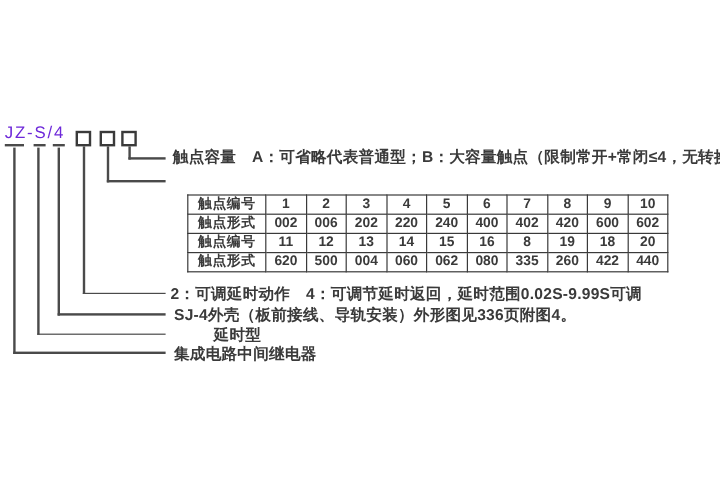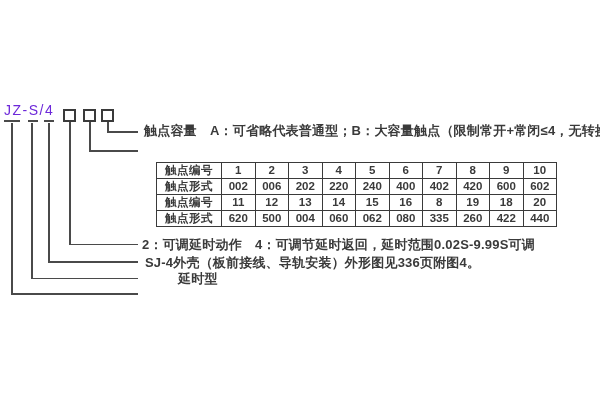--- a/index.html
+++ b/index.html
@@ -116,20 +116,21 @@
   <div class="hline h2"></div>
   <div class="hline h3"></div>
   <div class="hline h4"></div>
   <div class="hline h5"></div>
   <div class="hline h6"></div>
 
   <div class="anno a-capacity">触点容量　A：可省略代表普通型；B：大容量触点（限制常开+常闭≤4，无转换）</div>
   <div class="anno a-delay">2：可调延时动作　4：可调节延时返回，延时范围0.02S-9.99S可调</div>
   <div class="anno a-case">SJ-4外壳（板前接线、导轨安装）外形图见336页附图4。</div>
   <div class="anno a-delaytype">延时型</div>
+  <div class="anno a-product">集成电路中间继电器</div>
 
   <table class="contact-table">
     <colgroup>
       <col style="width:65px">
       <col style="width:33.5px">
         <col style="width:33.5px">
         <col style="width:33.5px">
       <col style="width:33.5px">
         <col style="width:33.5px">
         <col style="width:33.5px">

